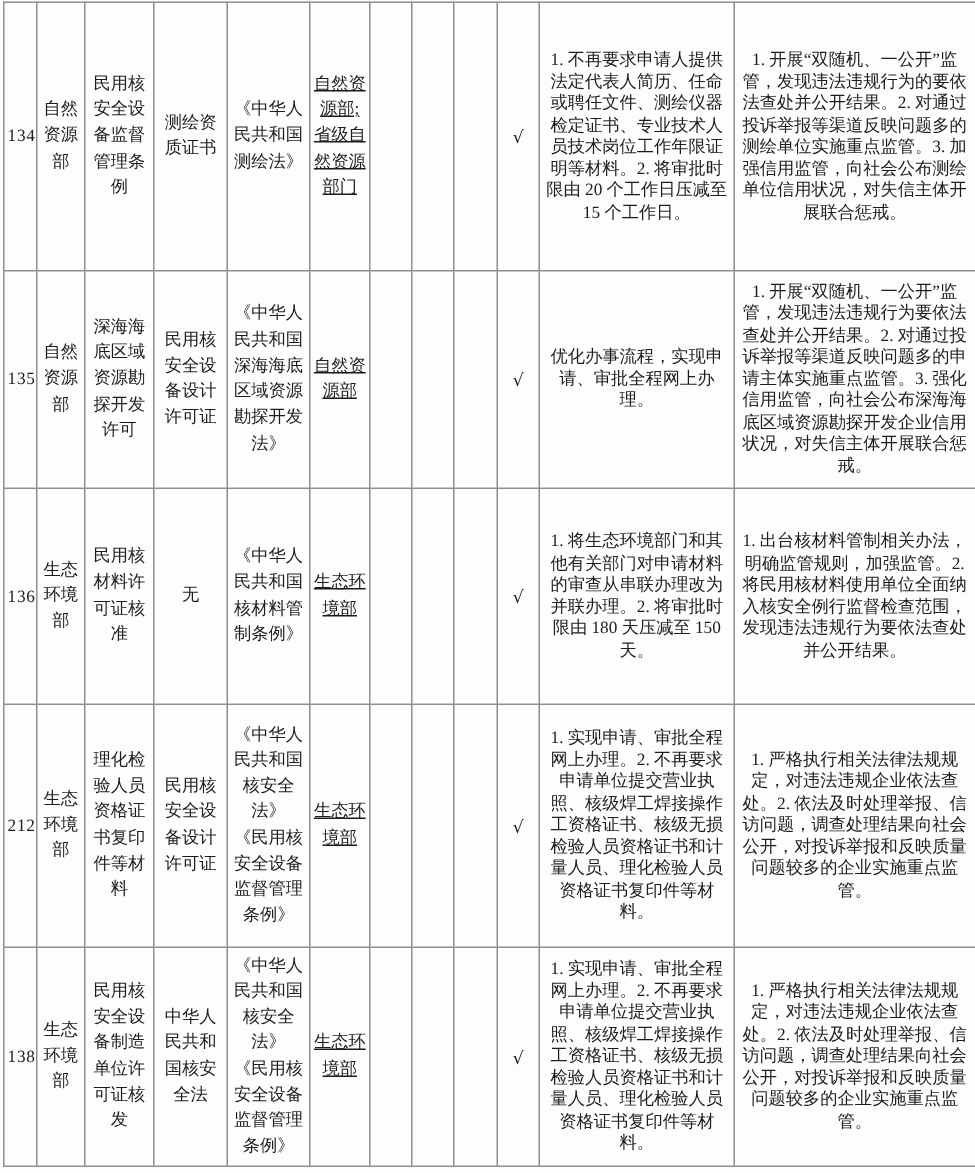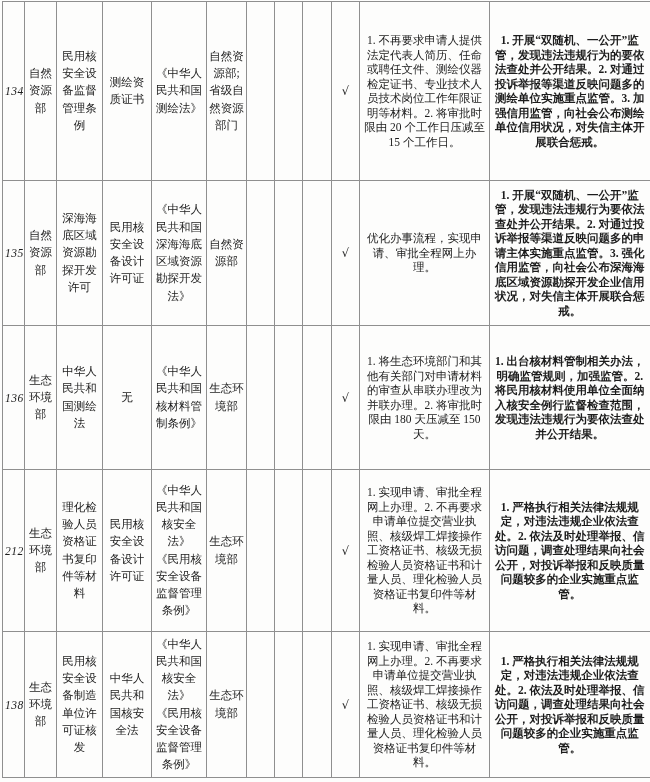--- a/index.html
+++ b/index.html
@@ -25,38 +25,38 @@
   table.grid td {
     border: 1px solid #8f8f8f;
     vertical-align: middle;
     box-sizing: border-box;
     font-size: 11.5px;
     color: #1c1c1c;
     padding: 1px 2px;
     text-align: center;
     overflow: hidden;
   }
-  table.grid td:last-child { border-right: none; font-weight: bold; }
+  table.grid td:last-child { border-right: none; }
   
   tbody tr:nth-child(1) { height: 179px; }
   tbody tr:nth-child(2) { height: 145px; }
   tbody tr:nth-child(3) { height: 144px; }
   tbody tr:nth-child(4) { height: 162px; }
   tbody tr:nth-child(5) { height: 146px; }
 
-  td.c-num { font-size: 11px; letter-spacing: 0.5px; font-style: italic; }
+  td.c-num { font-size: 11px; letter-spacing: 0.5px; }
   td.c-wrap {
     text-align: justify;
     text-justify: inter-character;
     white-space: pre-line;
     line-height: 1.5;
     padding: 2px 4px;
   }
   td.c-dept  { padding: 2px 3px; }
-  td.c-auth  { font-size: 11px; padding: 2px 2px; }
+  td.c-auth  { font-size: 11px; padding: 2px 2px; text-decoration: underline; }
   td.c-basis { padding: 2px 3px; }
   td.c-check { font-size: 13px; color: #2f2f2f; font-family: "DejaVu Sans", sans-serif; }
   td.c-text {
     text-align: justify;
     text-justify: inter-character;
     line-height: 14.5px;
     font-size: 11.5px;
     padding: 3px 5px;
     vertical-align: middle;
   }
@@ -105,21 +105,21 @@
         <td class="c-check"></td>
         <td class="c-check"></td>
         <td class="c-check"></td>
         <td class="c-check">√</td>
         <td class="c-text">优化办事流程，实现申请、审批全程网上办理。</td>
         <td class="c-text">1. 开展“双随机、一公开”监管，发现违法违规行为要依法查处并公开结果。2. 对通过投诉举报等渠道反映问题多的申请主体实施重点监管。3. 强化信用监管，向社会公布深海海底区域资源勘探开发企业信用状况，对失信主体开展联合惩戒。</td>
       </tr>
       <tr>
         <td class="c-num">136</td>
         <td class="c-wrap c-dept">生态环境部</td>
-        <td class="c-wrap">中华人民共和国测绘法</td>
+        <td class="c-wrap">民用核材料许可证核准</td>
         <td class="c-wrap">无</td>
         <td class="c-wrap c-basis">《中华人民共和国核材料管制条例》</td>
         <td class="c-wrap c-auth">生态环境部</td>
         <td class="c-check"></td>
         <td class="c-check"></td>
         <td class="c-check"></td>
         <td class="c-check">√</td>
         <td class="c-text">1. 将生态环境部门和其他有关部门对申请材料的审查从串联办理改为并联办理。2. 将审批时限由 180 天压减至 150 天。</td>
         <td class="c-text">1. 出台核材料管制相关办法，明确监管规则，加强监管。2. 将民用核材料使用单位全面纳入核安全例行监督检查范围，发现违法违规行为要依法查处并公开结果。</td>
       </tr>

